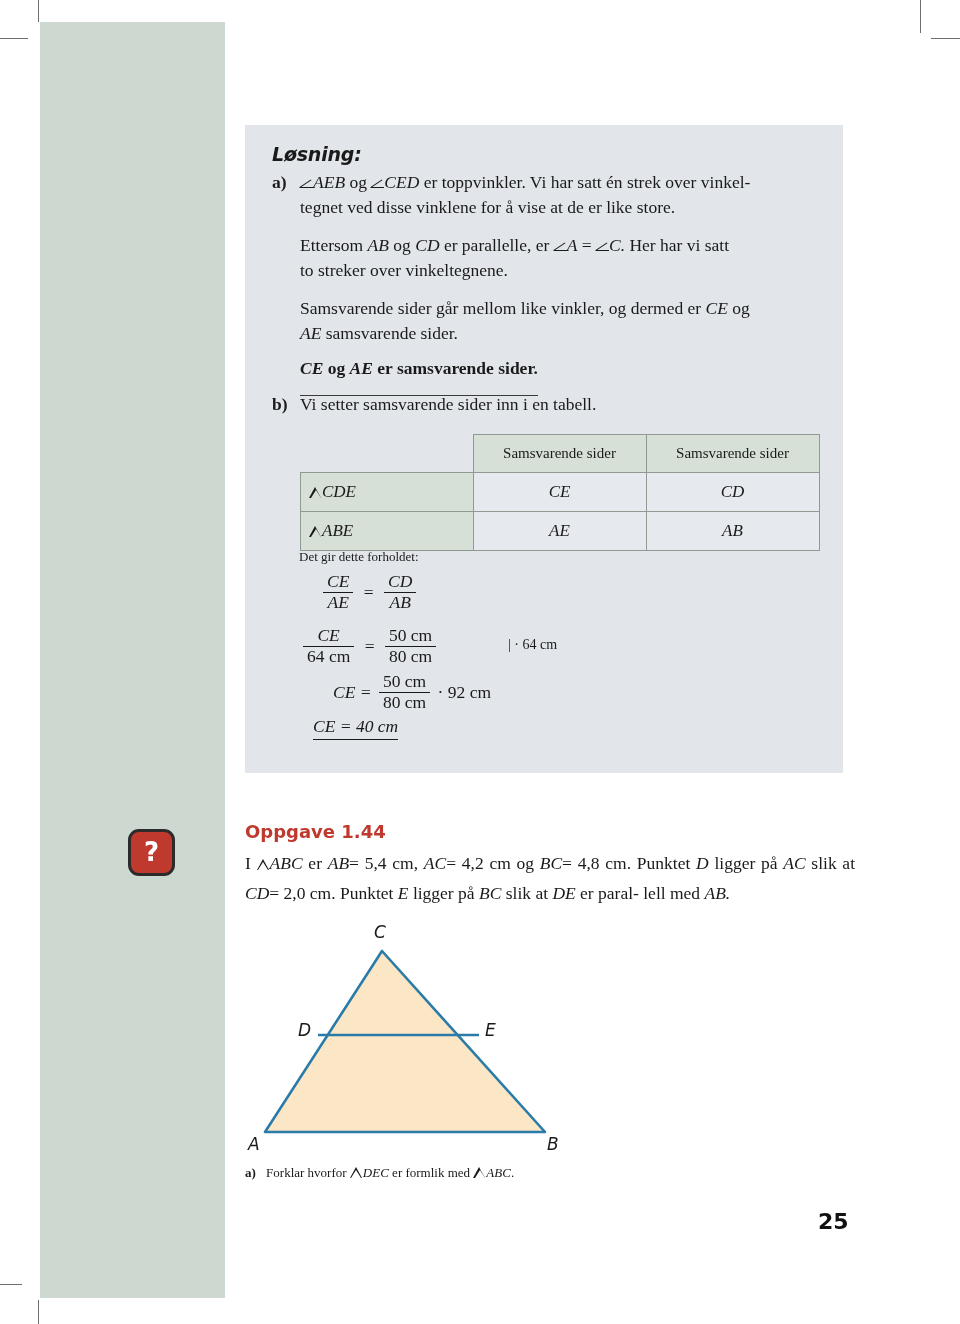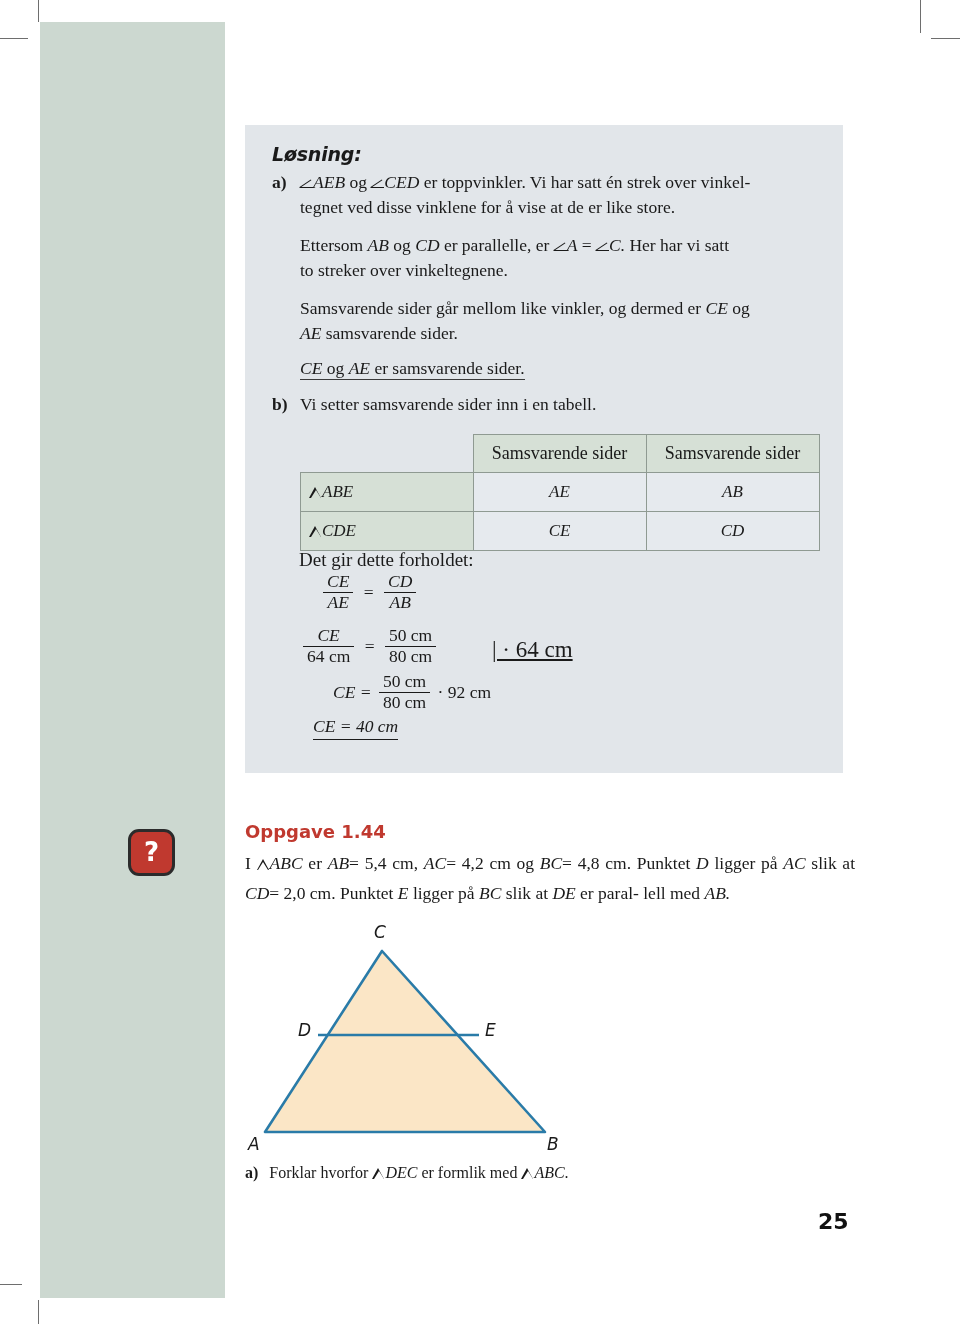--- a/index.html
+++ b/index.html
@@ -122,21 +122,21 @@
     position: absolute;
     left: 1.5px; top: 2.6px;
     width: 0; height: 0;
     border-left: 5px solid transparent;
     border-right: 5px solid transparent;
     border-bottom: 8.4px solid #e2e6ea;
   }
   .tri.on-white::after { border-bottom-color: #ffffff; }
   .tri.on-green::after { border-bottom-color: #d6e0d6; }
 
-  .underline-soft { border-bottom: 1px solid #3a3a3a; padding-bottom: 1px; }
+  .underline-soft { border-bottom: 1px solid #3a3a3a; padding-bottom: 17px; font-weight: bold; }
 
   
   #samsvarende-table {
     position: absolute;
     left: 300px;
     top: 434px;
     border-collapse: collapse;
     font-size: 17px;
   }
   #samsvarende-table td, #samsvarende-table th {
@@ -146,63 +146,63 @@
     font-weight: normal;
   }
   #samsvarende-table .corner-blank {
     border: none;
     background: transparent;
   }
   #samsvarende-table thead th {
     background: #d6e0d6;
     width: 160px;
     height: 29px;
-    font-size: 18px;
+    font-size: 15px;
     margin-top: 48px;
   }
   #samsvarende-table tbody td.rowlabel {
     background: #d6e0d6;
     width: 78px;
     text-align: left;
     padding-left: 8px;
     height: 30px;
   }
   #samsvarende-table tbody td.cellval {
     background: #e6eaee;
     font-style: italic;
     height: 30px;
   }
 
   
   #eq-intro {
     position: absolute;
     left: 299px;
     top: 549px;
-    font-size: 19px;
+    font-size: 13px;
   }
   .eqblock { position: absolute; font-size: 17.5px; }
   .frac {
     display: inline-block;
     vertical-align: middle;
     text-align: center;
     line-height: 1.12;
     margin: 0 3px;
   }
   .frac > .num { display: block; padding: 0 4px; }
   .frac > .den {
     display: block;
     border-top: 1.3px solid #1a1a1a;
     padding: 0 4px;
   }
   .eqsign { display: inline-block; vertical-align: middle; margin: 0 3px; }
   .lhs { display: inline-block; vertical-align: middle; }
 
   #eq1 { left: 320px; top: 572px; }
   #eq2 { left: 300px; top: 626px; }
-  #eq2-marker { left: 492px; top: 637px; font-size: 23px; text-decoration: underline; }
+  #eq2-marker { left: 508px; top: 637px; font-size: 14px; }
   #eq3 { left: 313px; top: 672px; margin-left: 20px; }
   #eq4 {
     left: 313px; top: 716px;
     border-bottom: 1px double #1a1a1a;
     padding-bottom: 2px;
   }
 
   
   #question-icon {
     position: absolute;
@@ -256,21 +256,21 @@
     font-style: italic;
     font-size: 17px;
     color: #1a1a1a;
   }
 
   
   #subquestions {
     position: absolute;
     left: 245px;
     top: 1160px;
-    font-size: 16px;
+    font-size: 13px;
     line-height: 25px;
     text-align: center;
   }
   #subquestions .row { white-space: nowrap; }
   #subquestions .lbl { font-weight: bold; margin-right: 7px; }
 
   
   #page-number {
     position: absolute;
     left: 818px;
@@ -345,31 +345,31 @@
   <thead>
     <tr>
       <th class="corner-blank"></th>
       <th>Samsvarende sider</th>
       <th>Samsvarende sider</th>
     </tr>
   </thead>
   <tbody>
     <tr>
       <td class="rowlabel">
+        <span class="tri on-green"></span><span class="ital">CDE</span>
+      </td>
+      <td class="cellval">CE</td>
+      <td class="cellval">CD</td>
+    </tr>
+    <tr>
+      <td class="rowlabel">
         <span class="tri on-green"></span><span class="ital">ABE</span>
       </td>
       <td class="cellval">AE</td>
       <td class="cellval">AB</td>
-    </tr>
-    <tr>
-      <td class="rowlabel">
-        <span class="tri on-green"></span><span class="ital">CDE</span>
-      </td>
-      <td class="cellval">CE</td>
-      <td class="cellval">CD</td>
     </tr>
   </tbody>
 </table>
 
 <div id="eq-intro">Det gir dette forholdet:</div>
 
 <div class="eqblock" id="eq1">
   <span class="frac">
     <span class="num ital">CE</span>
     <span class="den ital">AE</span>

